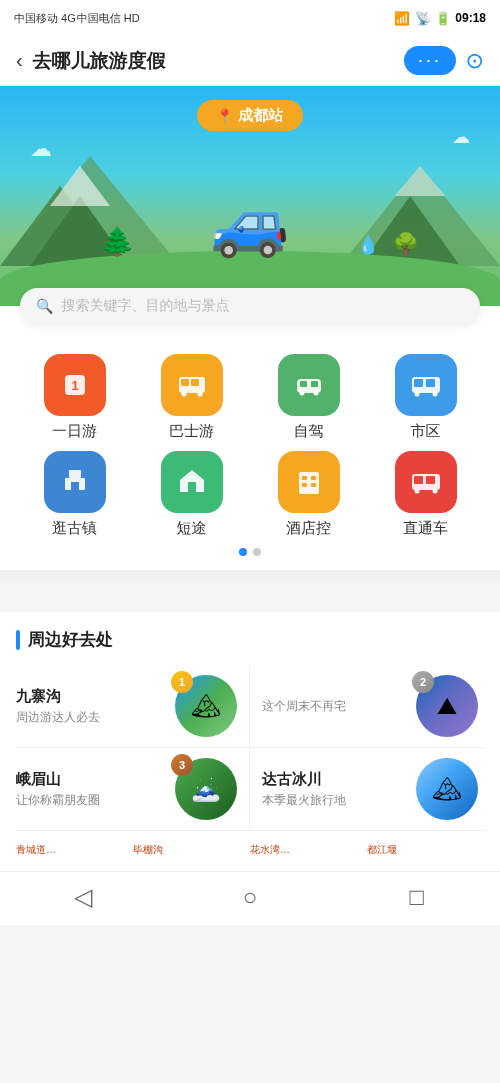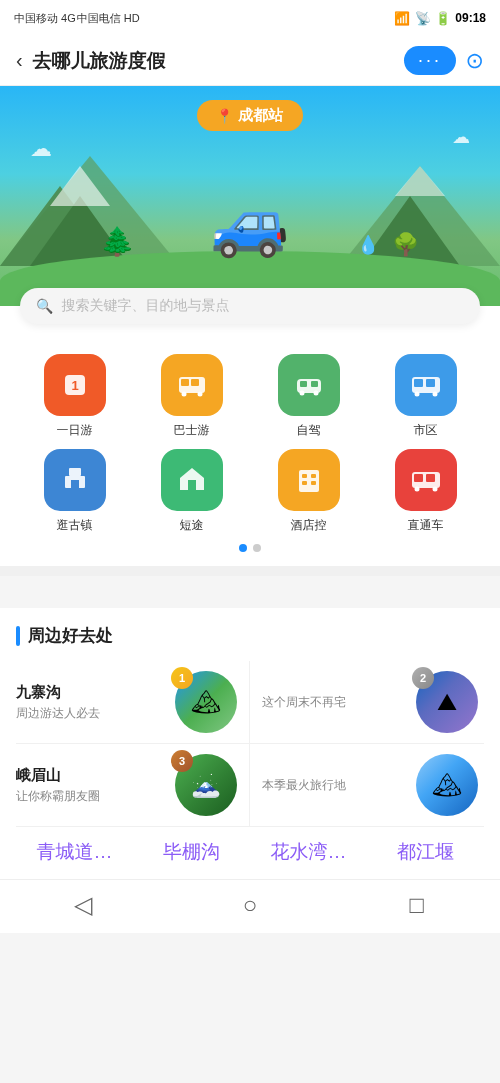--- a/index.html
+++ b/index.html
@@ -164,21 +164,21 @@
     .cat-red { background: #f05a28; }
     .cat-orange { background: #f5a623; }
     .cat-green { background: #52b26b; }
     .cat-blue { background: #3d9be9; }
     .cat-blue2 { background: #3d86d4; }
     .cat-green2 { background: #3dba75; }
     .cat-orange2 { background: #f5a623; }
     .cat-red2 { background: #e8423c; }
 
     .category-label {
-      font-size: 12px;
+      font-size: 15px;
       color: #333;
       text-align: center;
     }
 
     
     .dots-indicator {
       display: flex;
       justify-content: center;
       gap: 6px;
       padding: 10px 0 6px;
@@ -277,23 +277,22 @@
       background: linear-gradient(135deg, #90caf9 0%, #42a5f5 40%, #1565c0 100%);
     }
 
     
     .tags-row {
       display: flex;
       justify-content: space-between;
       padding: 12px 0 14px;
     }
     .tag-item {
-      font-size: 19px;
-      color: #8b5cf6;
-      text-align: center;
+      font-size: 10px;
+      color: #c2410c;
       flex: 1;
     }
 
     
     .bottom-nav {
       background: #fff;
       border-top: 1px solid #eee;
       display: flex;
       justify-content: space-around;
       align-items: center;
@@ -521,20 +520,21 @@
       <div style="position:relative;">
         <div class="nearby-badge badge-bronze">3</div>
         <div class="nearby-img img-emei">
           <div class="img-inner">🗻</div>
         </div>
       </div>
     </div>
 
     <div class="nearby-item">
       <div class="nearby-text">
+        <div class="nearby-name">达古冰川</div>
         <div class="nearby-desc">本季最火旅行地</div>
       </div>
       <div style="position:relative;">
         <div class="nearby-img img-dagu">
           <div class="img-inner">🏔</div>
         </div>
       </div>
     </div>
   </div>
 

